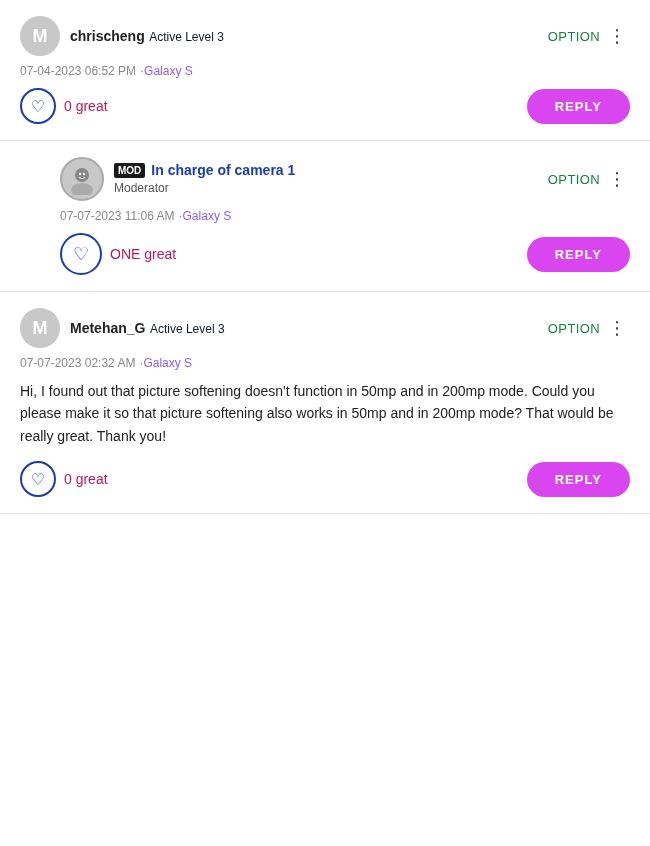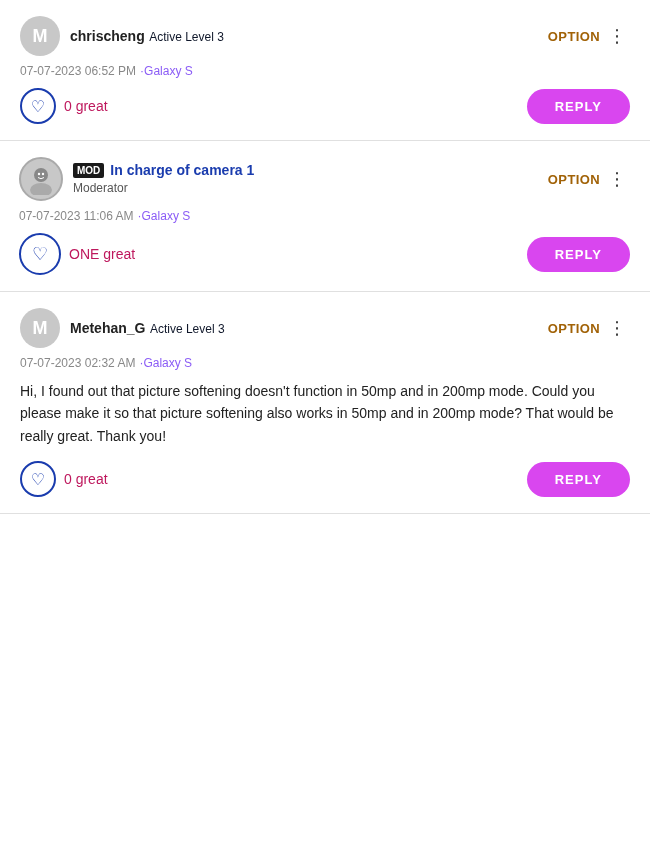--- a/index.html
+++ b/index.html
@@ -95,22 +95,22 @@
     }
 
     .option-area {
       display: flex;
       align-items: center;
       gap: 4px;
     }
 
     .option-text {
       font-size: 13px;
-      font-weight: 700;
-      color: #a16207;
+      font-weight: 400;
+      color: #15803d;
       letter-spacing: 0.03em;
     }
 
     .dots-icon {
       font-size: 18px;
       color: #333;
       cursor: pointer;
       padding: 2px 4px;
     }
 
@@ -190,21 +190,21 @@
       border-radius: 24px;
       padding: 10px 28px;
       font-size: 13px;
       font-weight: 700;
       letter-spacing: 0.08em;
       cursor: pointer;
     }
 
     
     .mod-comment {
-      padding: 16px 20px 16px 19px;
+      padding: 16px 20px 16px 60px;
       border-bottom: 1px solid #e0e0e0;
       background: #fff;
     }
   </style>
 </head>
 <body>
 
 <div class="comment-block">
   <div class="comment-header">
     <div class="comment-header-left">
@@ -214,21 +214,21 @@
         <span class="level-badge"> </span>
         <span class="level-badge">Active Level 3</span>
       </div>
     </div>
     <div class="option-area">
       <span class="option-text">OPTION</span>
       <span class="dots-icon">⋮</span>
     </div>
   </div>
   <div class="timestamp-line">
-    <span>07-07-2023 06:52 PM</span>
+    <span>07-04-2023 06:52 PM</span>
     <a class="galaxy-s-link">·Galaxy S</a>
   </div>
   <div class="comment-footer">
     <div class="great-area">
       <button class="heart-btn">♡</button>
       <span class="great-count">0 great</span>
     </div>
     <button class="reply-btn">REPLY</button>
   </div>
 </div>

